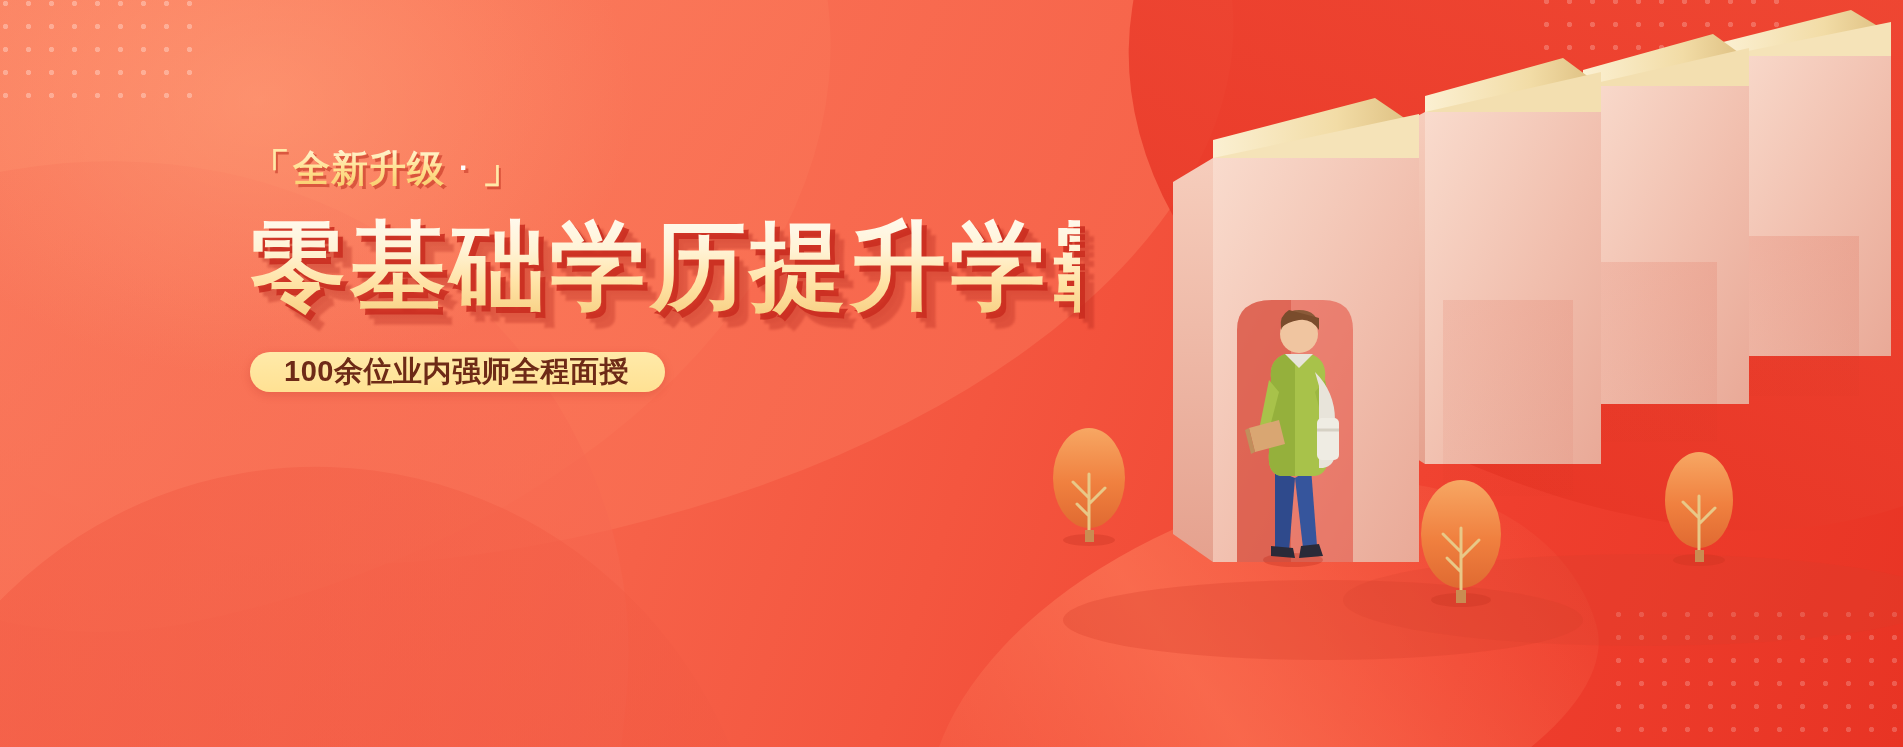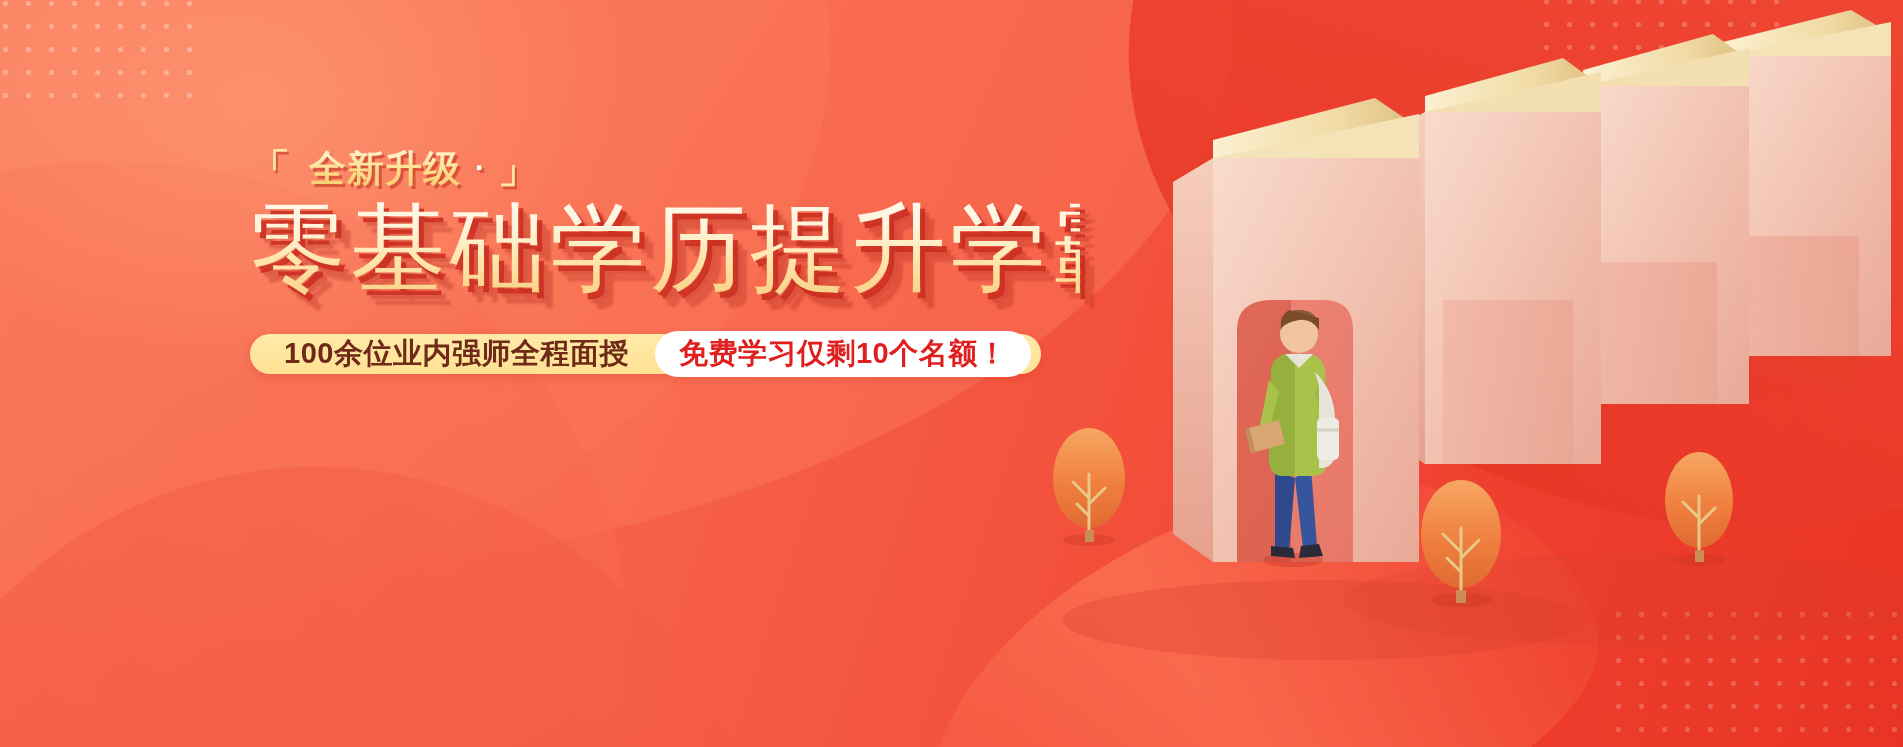--- a/index.html
+++ b/index.html
@@ -120,36 +120,36 @@
     font-size:40px;
     text-shadow:2px 3px 0 rgba(190,45,30,.55);
   }
   .sub-gold {
     background:linear-gradient(180deg,#fff4cf 0%,#ffe08f 52%,#f9cf6f 100%);
     -webkit-background-clip:text; background-clip:text;
     color:transparent;
     -webkit-text-fill-color:transparent;
     filter:drop-shadow(3px 3px 0 rgba(190,45,30,.55));
     padding:0 2px;
-    margin-left:16px;
   }
   .sub-dot {
     color:#ffffff;
     margin:0 12px;
     font-size:30px;
     filter:drop-shadow(3px 3px 0 rgba(190,45,30,.5));
   }
   .sub-white {
     color:#ffffff;
     filter:drop-shadow(3px 3px 0 rgba(190,45,30,.5));
   }
 
   .headline {
+    margin-top:18px;
     font-size:96px;
-    font-weight:400;
+    font-weight:700;
     letter-spacing:4px;
     line-height:1.08;
     white-space:nowrap;
     background:linear-gradient(180deg,#fffaf0 0%,#fff3d6 34%,#ffe3a6 66%,#f7cf82 100%);
     -webkit-background-clip:text; background-clip:text;
     color:transparent;
     -webkit-text-fill-color:transparent;
     filter:
       drop-shadow(5px 6px 0 rgba(201,44,30,.85))
       drop-shadow(9px 10px 1px rgba(170,32,22,.35));
@@ -337,18 +337,17 @@
       <span class="brk">「</span>
       <span class="sub-gold">全新升级</span>
       <span class="sub-dot">·</span>
       <span class="brk">」</span>
     </div>
 
     <div class="headline">零基础学历提升学霸班</div>
 
     <div class="badge-row">
       <span class="badge-left">100余位业内强师全程面授</span>
-      <span class="badge-pill">免费学习仅剩10个名额！</span>
     </div>
 
   </div>
 
 </div>
 
 </body></html>

